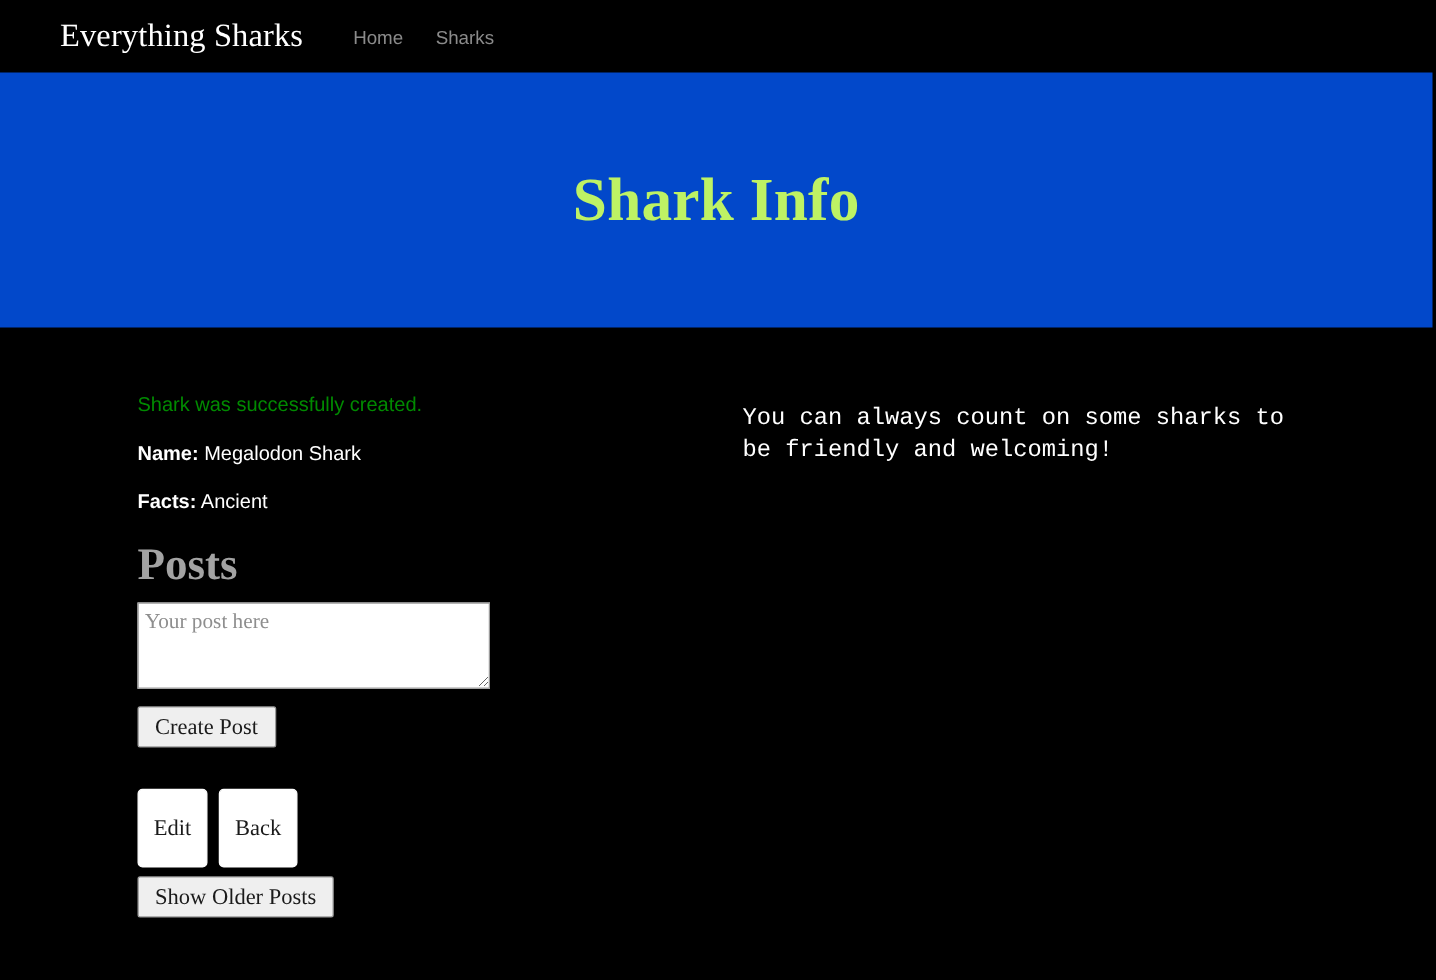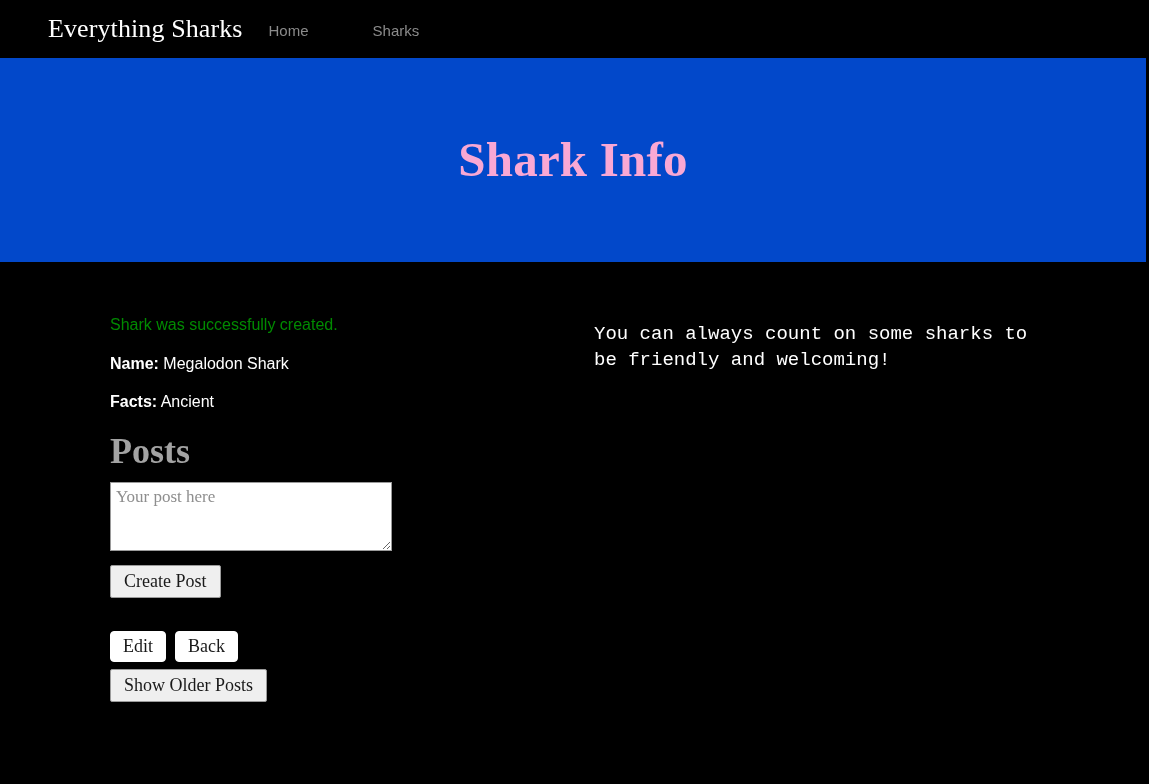--- a/index.html
+++ b/index.html
@@ -41,23 +41,22 @@
     font-size: 26px;
     line-height: 30px;
     color: #ffffff;
     text-decoration: none;
     white-space: nowrap;
     letter-spacing: 0.1px;
   }
   .navbar-links {
     display: flex;
     align-items: center;
-    margin-left: 26px;
+    margin-left: 40px;
     margin-top: 3px;
-    gap: 38px;
   }
   .navbar-link {
     font-family: "Liberation Sans", sans-serif;
     font-size: 15px;
     line-height: 18px;
     color: #8b8b8b;
     text-decoration: none;
     margin-right: 26px;
     white-space: nowrap;
   }
@@ -74,21 +73,21 @@
     display: flex;
     align-items: center;
     justify-content: center;
     box-sizing: border-box;
   }
   .jumbotron-title {
     font-family: "Liberation Serif", serif;
     font-weight: bold;
     font-size: 49px;
     line-height: 56px;
-    color: #f9a8d4;
+    color: #bef264;
     margin: 4px;
     letter-spacing: 0.2px;
   }
 
   
   .content {
     position: absolute;
     left: 0;
     top: 262px;
     width: 1146px;
@@ -186,21 +185,21 @@
   }
   .btn-white {
     display: inline-block;
     font-family: "Liberation Serif", serif;
     font-size: 18px;
     line-height: 21px;
     color: #1a1a1a;
     background: #ffffff;
     border: 1px solid #ffffff;
     border-radius: 4px;
-    padding: 4px 12px;
+    padding: 20px 12px;
     margin-right: 9px;
     text-decoration: none;
     cursor: pointer;
   }
 
   .older-posts-wrap { margin-top: 7px; }
 
   .quote {
     margin: 4px;
     font-family: Liberation Mono, monospace;

